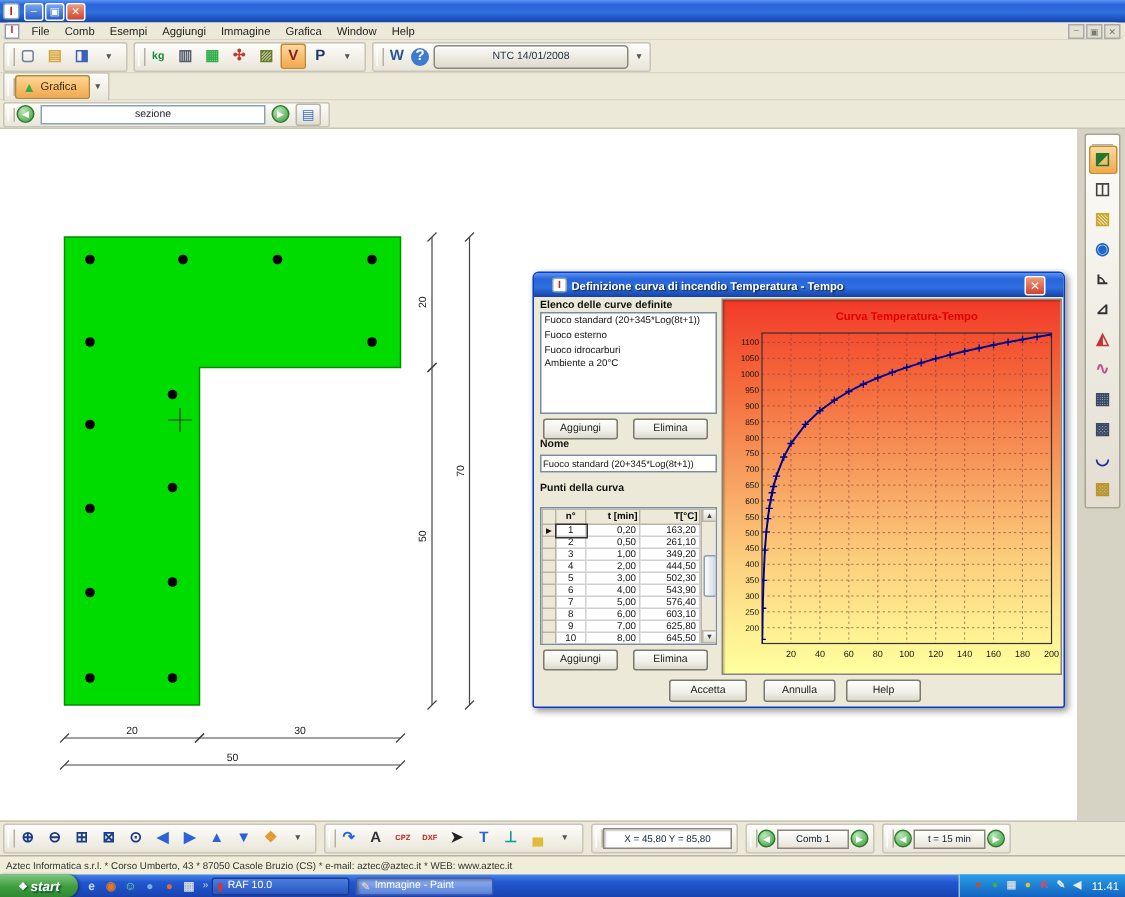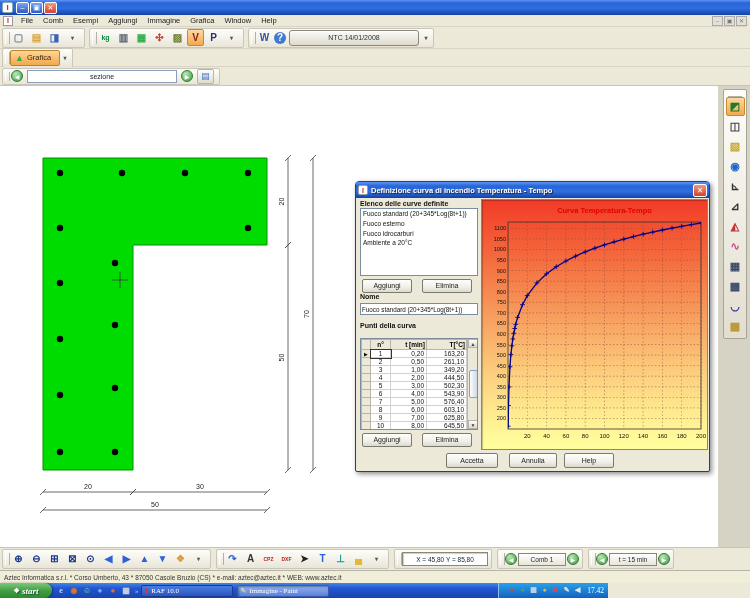--- a/index.html
+++ b/index.html
@@ -73,21 +73,21 @@
     background:linear-gradient(180deg,#fdfdfa,#e2ddcf); border:1px solid #a8a496; border-radius:2px;
     display:flex; flex-direction:column; align-items:center; gap:1px; }
   #right-toolbar::before { content:""; position:absolute; top:2px; left:4px; right:4px; height:3px;
     border-top:1px solid #fff; border-bottom:1px solid #b4b0a4; }
   #right-toolbar .tbi { width:19px; height:19px; font-size:11px; }
 
   
   #dialog { position:absolute; left:355px; top:181px; width:355px; height:291px;
     background:#ece9d8; border:1px solid #0a3cc8; border-radius:4px 4px 2px 2px;
     box-shadow:2px 2px 5px rgba(0,0,0,.45); }
-  #dlg-title { height:16px; border-radius:3px 3px 0 0; display:flex; align-items:center; padding:0 2px;
+  #dlg-title { height:16px; border-radius:3px 3px 0 0; display:flex; align-items:center; padding:0 12px;
     background:linear-gradient(180deg,#5a96f4 0%,#2a64d8 25%,#2e6fe0 60%,#1541a8 100%); color:#fff; }
   #dlg-title .applogo { width:10px; height:10px; font-size:7px; }
   #dlg-title-text { font-size:7.5px; font-weight:bold; flex:1; text-shadow:1px 1px 1px #123; }
   .dlg-close { width:14px; height:13px; border:1px solid #fff; border-radius:2px; color:#fff; font-size:8px;
     background:linear-gradient(180deg,#f09a7a,#d2432f); display:flex; align-items:center; justify-content:center; }
   .dlbl { position:absolute; font-size:7px; font-weight:bold; color:#111; }
   #curves-list { position:absolute; left:4px; top:26px; width:118px; height:68px; background:#fff;
     border:1px solid #7b8ba0; overflow:hidden; }
   .lb-item { font-size:6.5px; color:#111; padding:0 2px; line-height:1.5; white-space:nowrap; }
   .xpbtn { position:absolute; height:14px; font-size:7px; color:#222; text-align:center; line-height:12px;
@@ -122,22 +122,22 @@
     font-size:6.5px; color:#123; display:flex; align-items:center; justify-content:center; }
   #coords-field { width:86px; height:14px; }
   .cfield { width:48px; height:13px; background:linear-gradient(180deg,#fff,#e8e4d8); border:1px solid #8a8778;
     font-size:6.5px; color:#123; display:flex; align-items:center; justify-content:center; }
 
   
   #statusbar { position:absolute; left:0; top:570px; width:750px; height:13px; background:#f0edd8;
     border-top:1px solid #b8b4a8; display:flex; align-items:center; font-size:6.5px; color:#333; padding-left:4px; }
 
   
-  #taskbar { position:absolute; left:0; top:583px; width:608px; height:15px;
-    background:linear-gradient(180deg,#4584e8 0%,#2257d0 35%,#1943ae 100%); display:flex; align-items:center;font-family:Liberation Serif, serif; }
+  #taskbar { position:absolute; left:0; top:583px; width:750px; height:15px;
+    background:linear-gradient(180deg,#4584e8 0%,#2257d0 35%,#1943ae 100%); display:flex; align-items:center; }
   #start-btn { height:15px; width:52px; border-radius:0 8px 8px 0; display:flex; align-items:center; justify-content:center;
     gap:2px; background:linear-gradient(180deg,#7cc77c 0%,#3f9c3f 55%,#2f8a2f 100%);
     color:#fff; font-size:9px; font-weight:bold; font-style:italic; text-shadow:1px 1px 1px #153; box-shadow:1px 0 2px rgba(0,0,0,.4); }
   #start-btn .flag { font-size:7px; font-style:normal; }
   #quick-launch { display:flex; align-items:center; gap:3px; padding:0 4px; }
   #quick-launch .tbi { width:10px; height:12px; font-size:8px; border:none; }
   .ql-sep { color:#bcd; font-size:7px; }
   .task { height:12px; width:92px; margin:0 2px; border-radius:2px; display:flex; align-items:center; gap:3px; padding:0 3px;
     background:linear-gradient(180deg,#4a7de0,#2a55c0); border:1px solid #1a3a90; color:#fff; font-size:7px; white-space:nowrap; overflow:hidden; }
   .task.active { background:linear-gradient(180deg,#8fb2f0,#5a82d8); border:1px solid #3a5ab0; box-shadow:inset 1px 1px 2px rgba(0,0,0,.35); }
@@ -567,17 +567,17 @@
     <div id="tray">
       <span style="display:flex;gap:2px;align-items:center;">
           <span class="tbi" style="color: rgb(208, 74, 42);">●</span>
           <span class="tbi" style="color: rgb(63, 174, 73);">●</span>
           <span class="tbi" style="color: rgb(207, 214, 228);">▦</span>
           <span class="tbi" style="color: rgb(232, 185, 58);">●</span>
           <span class="tbi" style="color: rgb(255, 64, 64);">K</span>
           <span class="tbi" style="color: rgb(232, 232, 232);">✎</span>
           <span class="tbi" style="color: rgb(232, 232, 232);">◀</span>
         </span>
-      <span id="clock">17.42</span>
+      <span id="clock">11.41</span>
     </div>
   </div>
 
 </div>
 
 </body></html>

